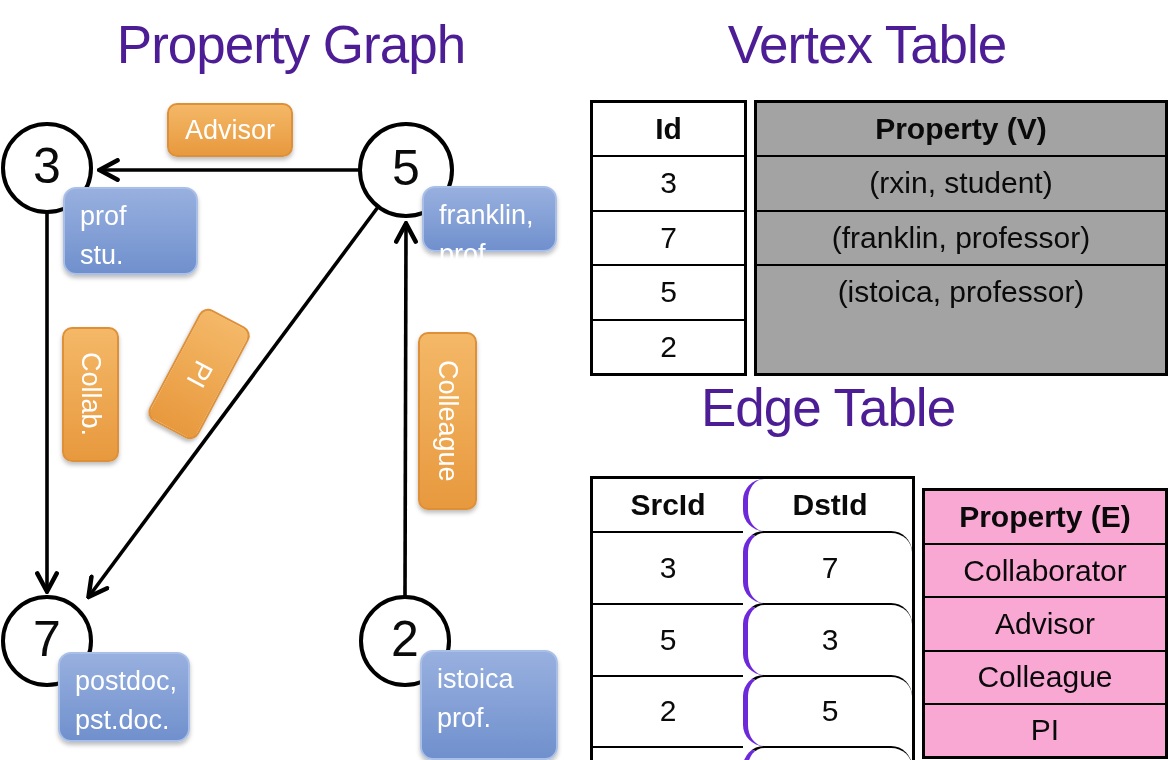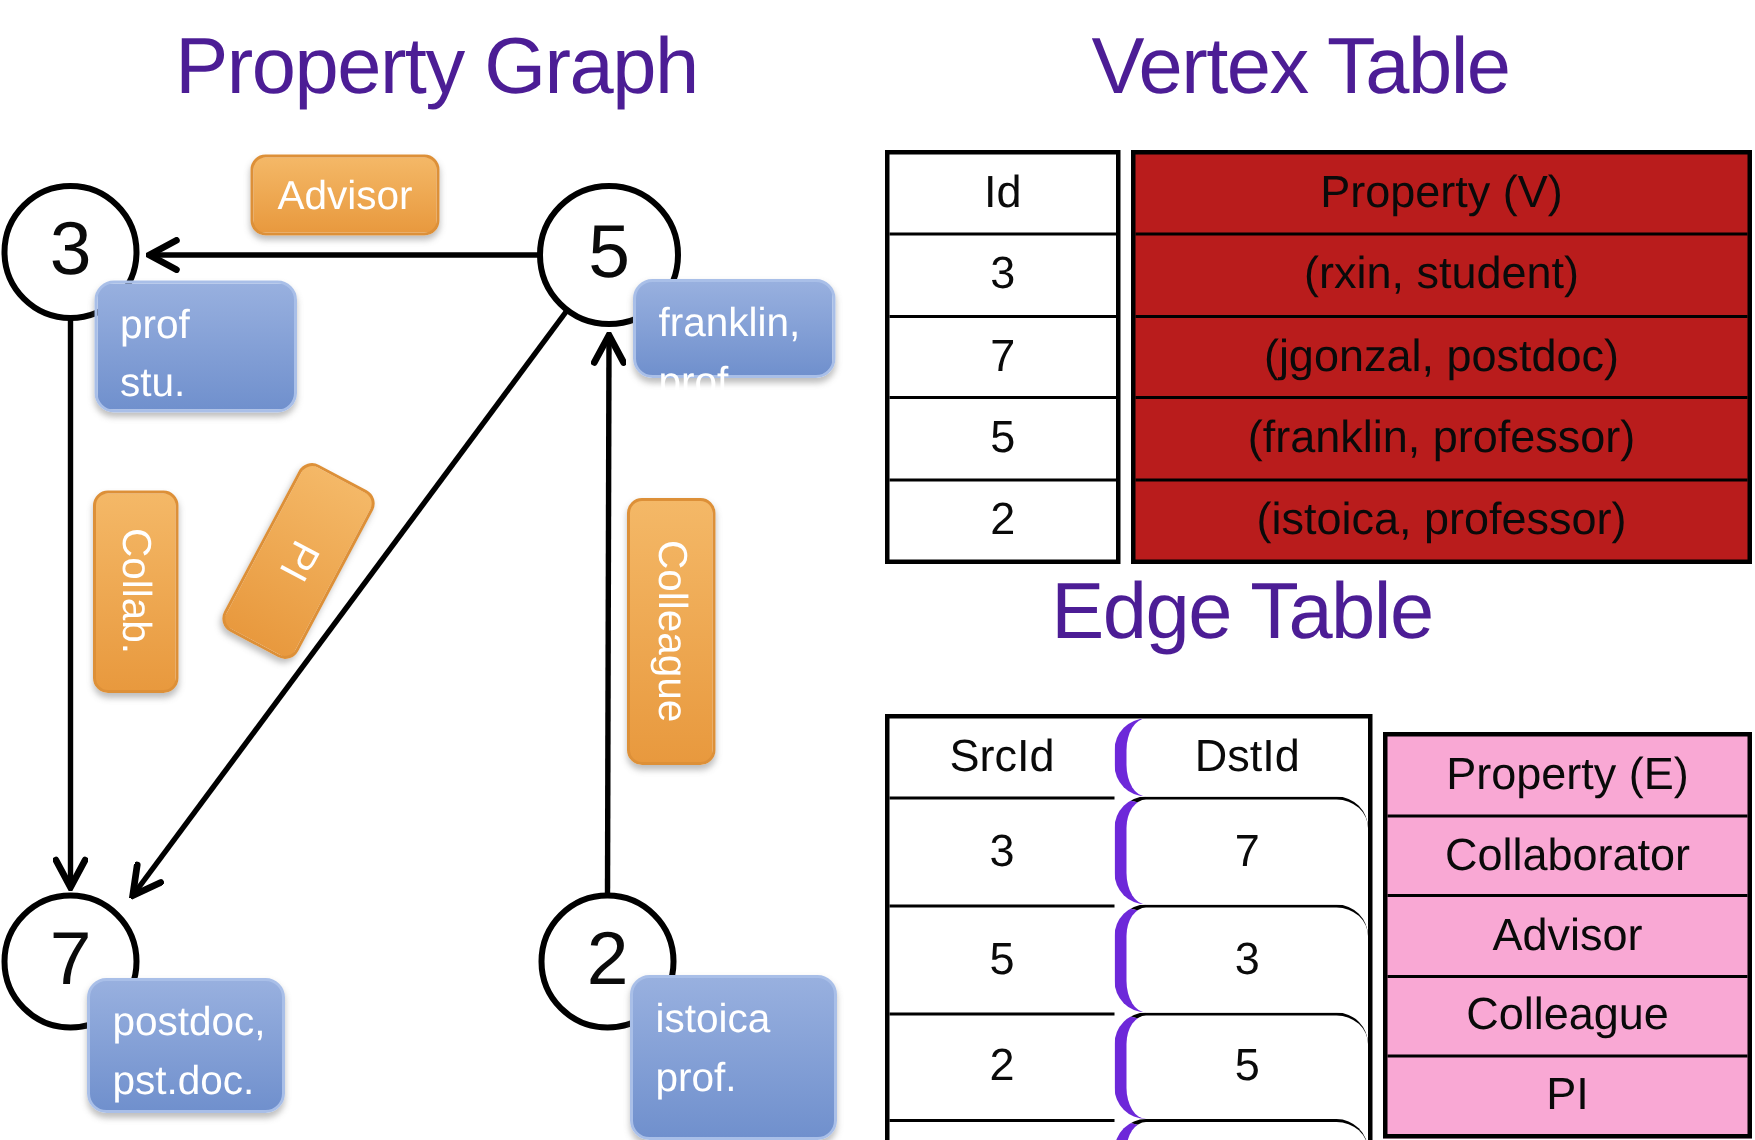--- a/index.html
+++ b/index.html
@@ -35,23 +35,23 @@
   
   .tbl{
     position:absolute;box-sizing:border-box;border:3px solid #000;
     display:grid;background:#fff;
   }
   .cell{
     display:flex;align-items:center;justify-content:center;
     font-size:30px;color:#0a0a0a;border-top:2px solid #000;white-space:nowrap;
   }
   .cell.first{border-top:none;}
-  .cell.hdr{font-weight:normal;}
-  .cell.vsep{border-left:8px solid #6d28d9;border-radius:21px;}
-  .bg-blue{background:#b91c1c;text-align:center;}
+  .cell.hdr{font-weight:bold;}
+  .cell.vsep{border-left:5px solid #6d28d9;border-radius:21px;}
+  .bg-blue{background:#a3a3a3;text-align:center;}
   .bg-tan{background:#f9a8d4;}
   svg{position:absolute;left:0;top:0;}
 </style>
 </head>
 <body>
 
 <div id="stage">
 
   <div class="title" style="left:0;top:14px;width:582px;">Property Graph</div>
   <div class="title" style="left:590px;top:14px;width:554px;">Vertex Table</div>
@@ -111,21 +111,20 @@
   <div class="tbl" style="left:590px;top:100px;width:157px;height:276px;grid-template-rows:52px repeat(4,1fr);">
     <div class="cell hdr first">Id</div>
     <div class="cell">3</div>
     <div class="cell">7</div>
     <div class="cell">5</div>
     <div class="cell">2</div>
   </div>
   <div class="tbl bg-blue" style="left:754px;top:100px;width:414px;height:276px;grid-template-rows:52px repeat(4,1fr);">
     <div class="cell hdr first">Property (V)</div>
     <div class="cell">(rxin, student)</div>
-    <div class="cell">(jgonzal, postdoc)</div>
     <div class="cell">(franklin, professor)</div>
     <div class="cell">(istoica, professor)</div>
   </div>
 
   <div class="tbl" style="left:590px;top:476px;width:325px;height:345px;grid-template-columns:150px 1fr;grid-template-rows:52px repeat(4,1fr);">
     <div class="cell hdr first">SrcId</div>
     <div class="cell hdr first vsep">DstId</div>
     <div class="cell">3</div>
     <div class="cell vsep">7</div>
     <div class="cell">5</div>

